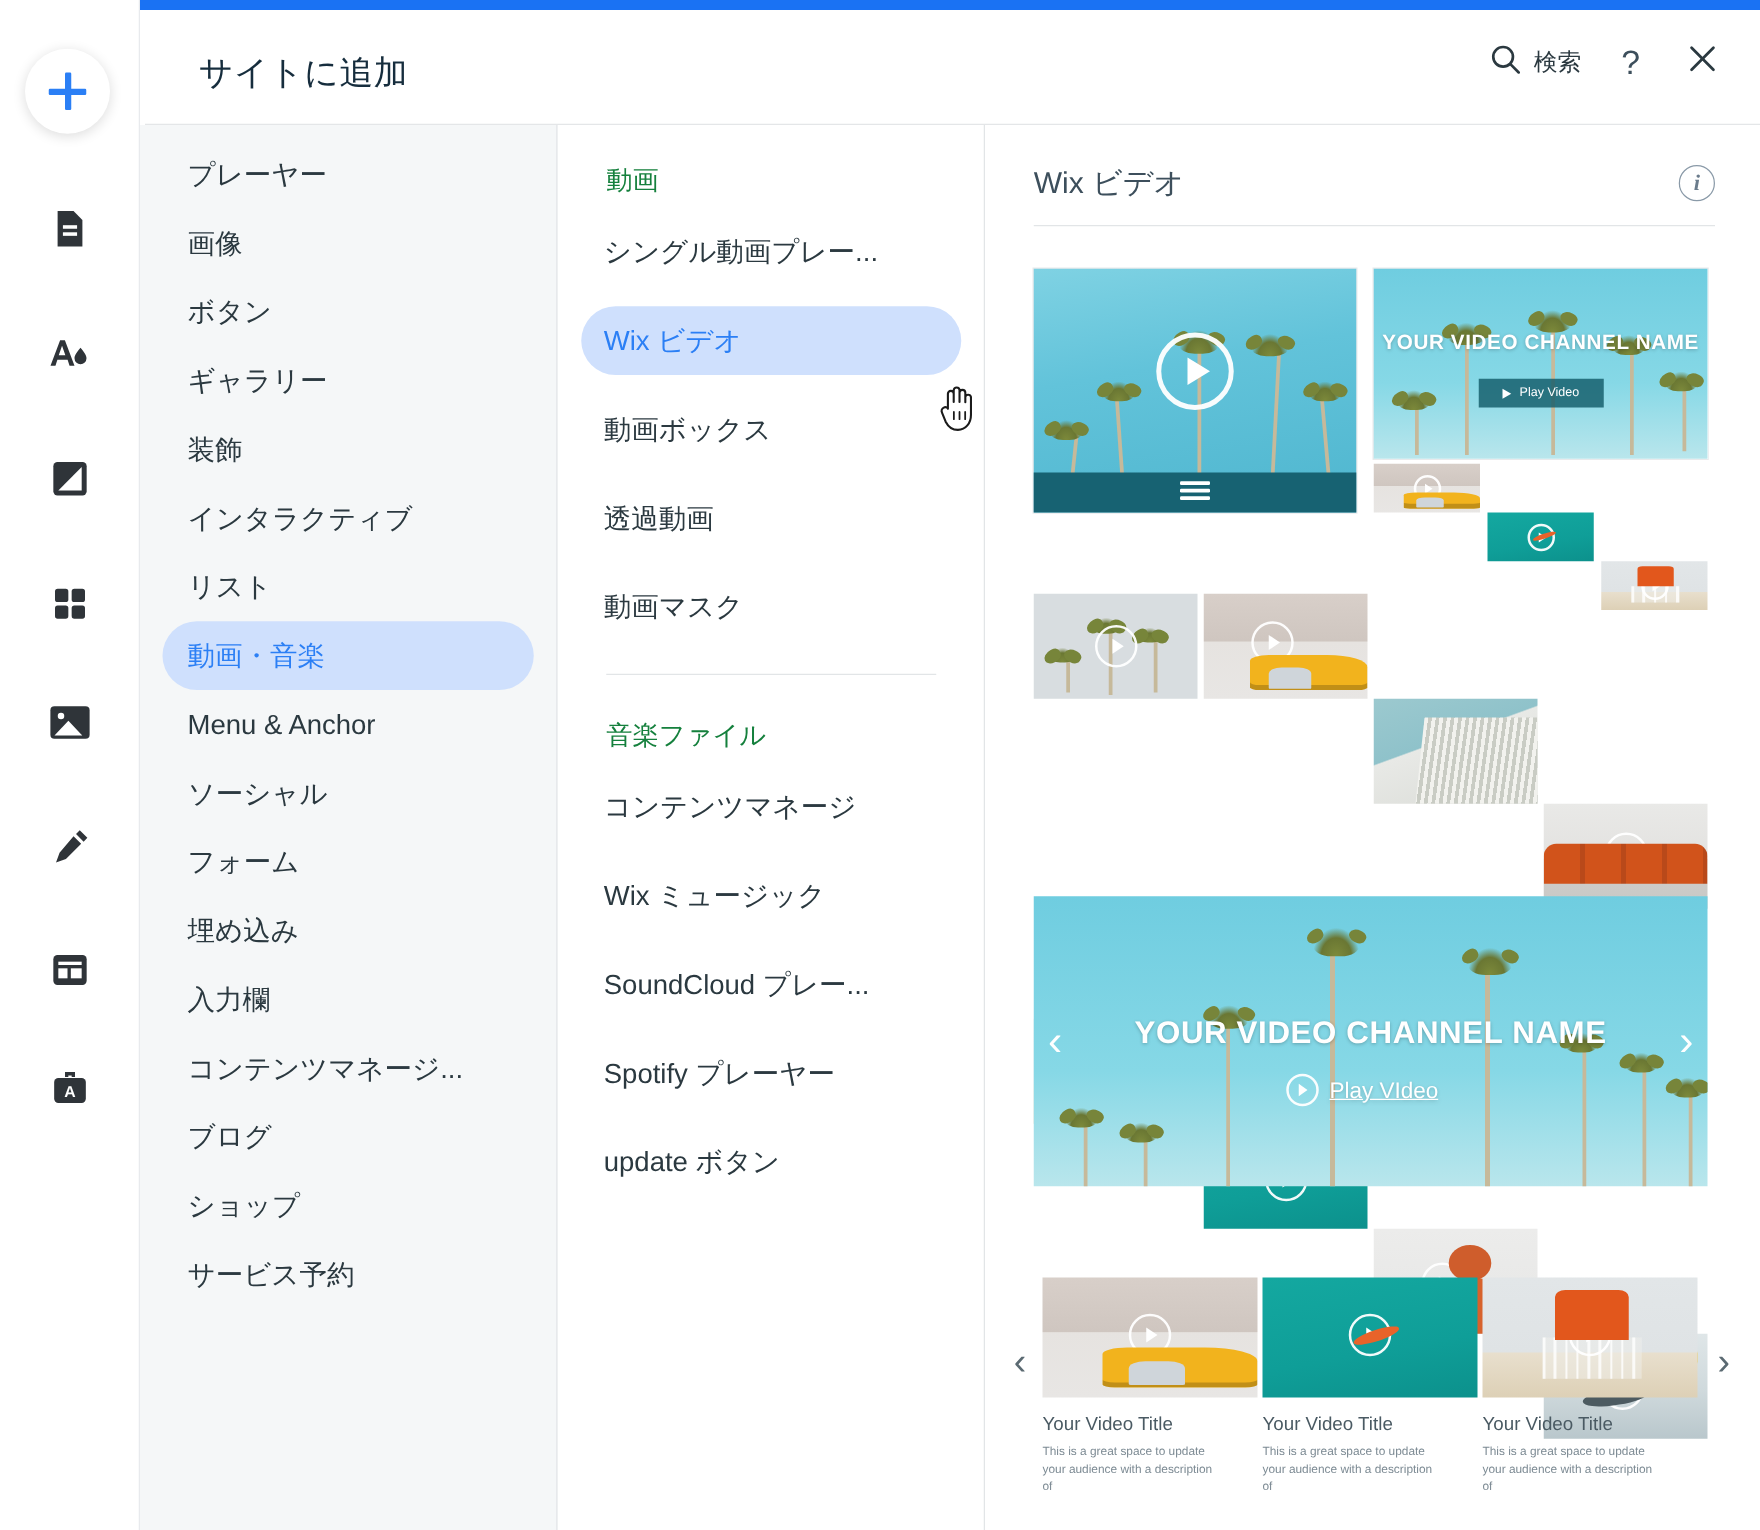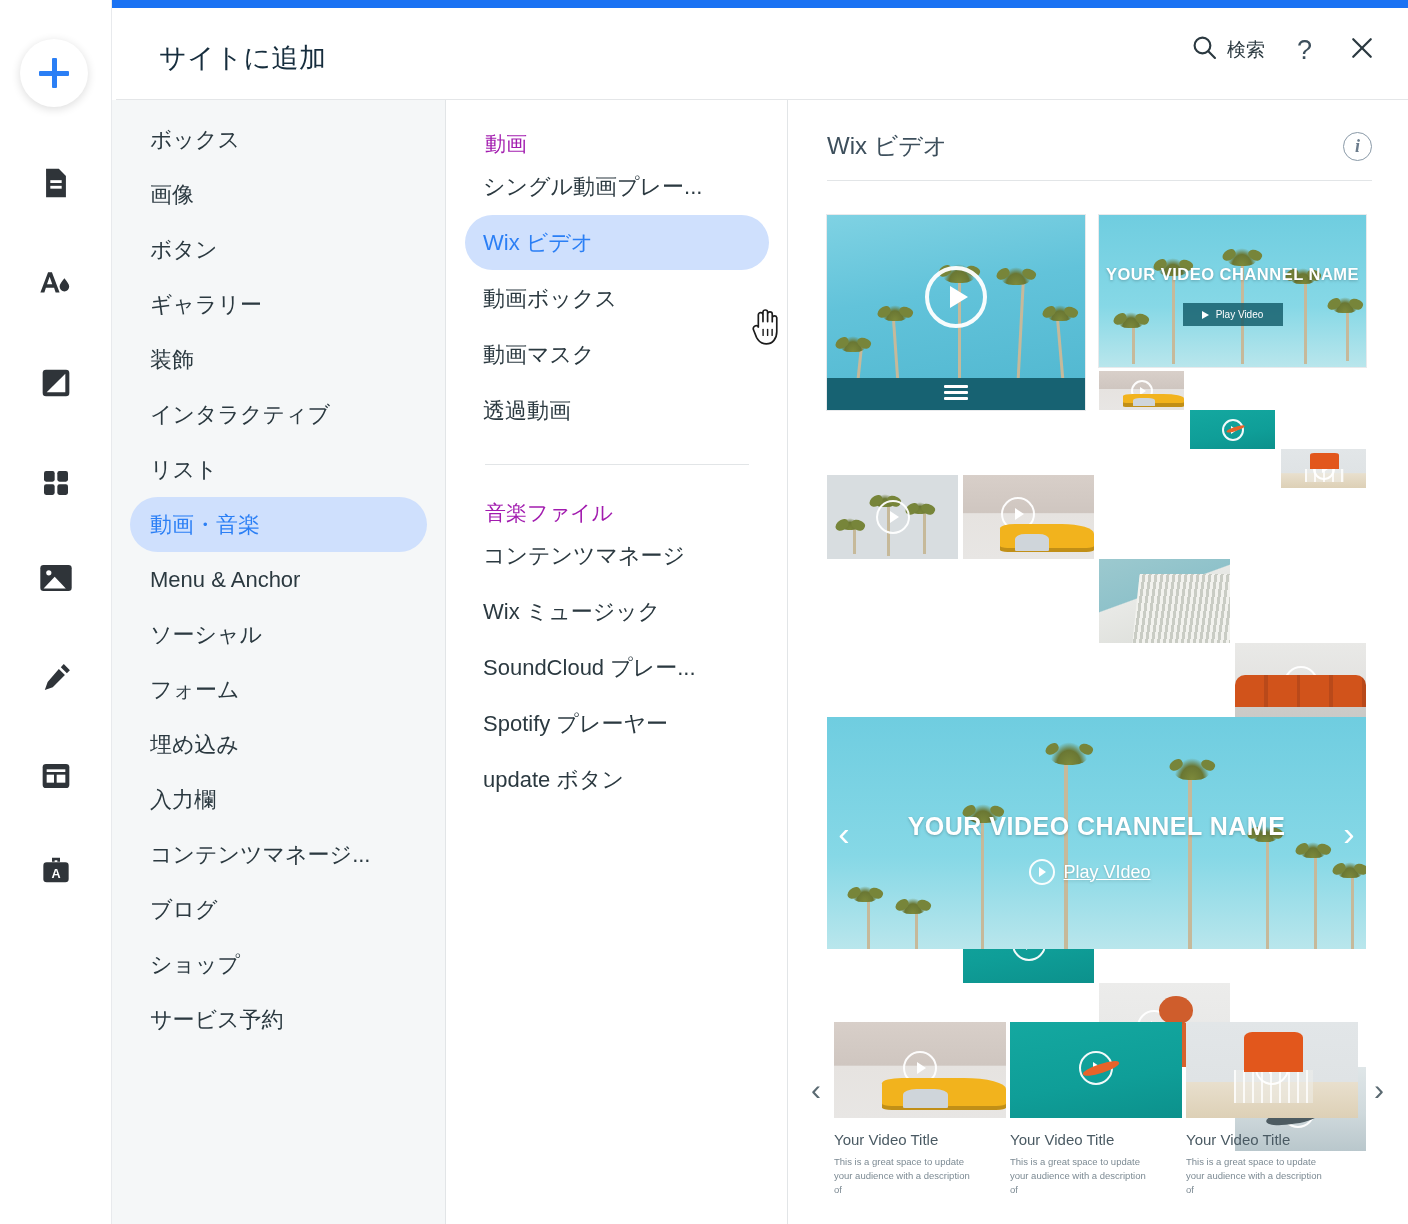--- a/index.html
+++ b/index.html
@@ -86,26 +86,26 @@
   }
   #catcol .list { padding-top: 12px; }
 
   #subcol {
     position: absolute; left: 335px; top: 0; width: 341px; height: 1124px;
     background: #ffffff;
     border-right: 1px solid #e2e5e7;
     overflow: hidden;
   }
   .group-label {
-    font-size: 21px; color: #a21caf; padding: 0 0 0 38px;
+    font-size: 21px; color: #15803d; padding: 0 0 0 38px;
     height: 44px; display: flex; align-items: flex-end;
   }
   .sub-item {
     height: 55px; display: flex; align-items: center;
-    padding: 0 18px; margin: 1px 18px;
+    padding: 0 18px; margin: 16px 18px;
     font-size: 22px; color: #2b3940; cursor: pointer;
     white-space: nowrap;
   }
   .sub-item.selected { background: #cfe0fd; border-radius: 28px; color: #2b7ff5; }
   .grp-divider { height: 1px; background: #e2e5e7; margin: 26px 38px 18px 38px; }
   #subcol .inner { padding-top: 14px; }
 
   #previewcol {
     position: absolute; left: 677px; top: 0; width: 619px; height: 1124px;
     background: #ffffff; overflow: hidden;
@@ -351,21 +351,21 @@
             </svg>
         </span>
       </div>
     </div>
   </div>
 
   <div id="cols">
 
     <div id="catcol">
       <div class="list" id="cat-list">
-          <div class="cat-item">ボックス</div>
+          <div class="cat-item">プレーヤー</div>
           <div class="cat-item">画像</div>
           <div class="cat-item">ボタン</div>
           <div class="cat-item">ギャラリー</div>
           <div class="cat-item">装飾</div>
           <div class="cat-item">インタラクティブ</div>
           <div class="cat-item">リスト</div>
           <div class="cat-item selected">動画・音楽</div>
           <div class="cat-item">Menu &amp; Anchor</div>
           <div class="cat-item">ソーシャル</div>
           <div class="cat-item">フォーム</div>
@@ -377,22 +377,22 @@
           <div class="cat-item">サービス予約</div>
         </div>
     </div>
 
     <div id="subcol">
       <div class="inner" id="sub-list">
           <div class="group-label">動画</div>
           <div class="sub-item">シングル動画プレー...</div>
           <div class="sub-item selected">Wix ビデオ</div>
           <div class="sub-item">動画ボックス</div>
+          <div class="sub-item">透過動画</div>
           <div class="sub-item">動画マスク</div>
-          <div class="sub-item">透過動画</div>
           <div class="grp-divider"></div>
           <div class="group-label">音楽ファイル</div>
           <div class="sub-item">コンテンツマネージ</div>
           <div class="sub-item">Wix ミュージック</div>
           <div class="sub-item">SoundCloud プレー...</div>
           <div class="sub-item">Spotify プレーヤー</div>
           <div class="sub-item">update ボタン</div>
         </div>
     </div>
 

